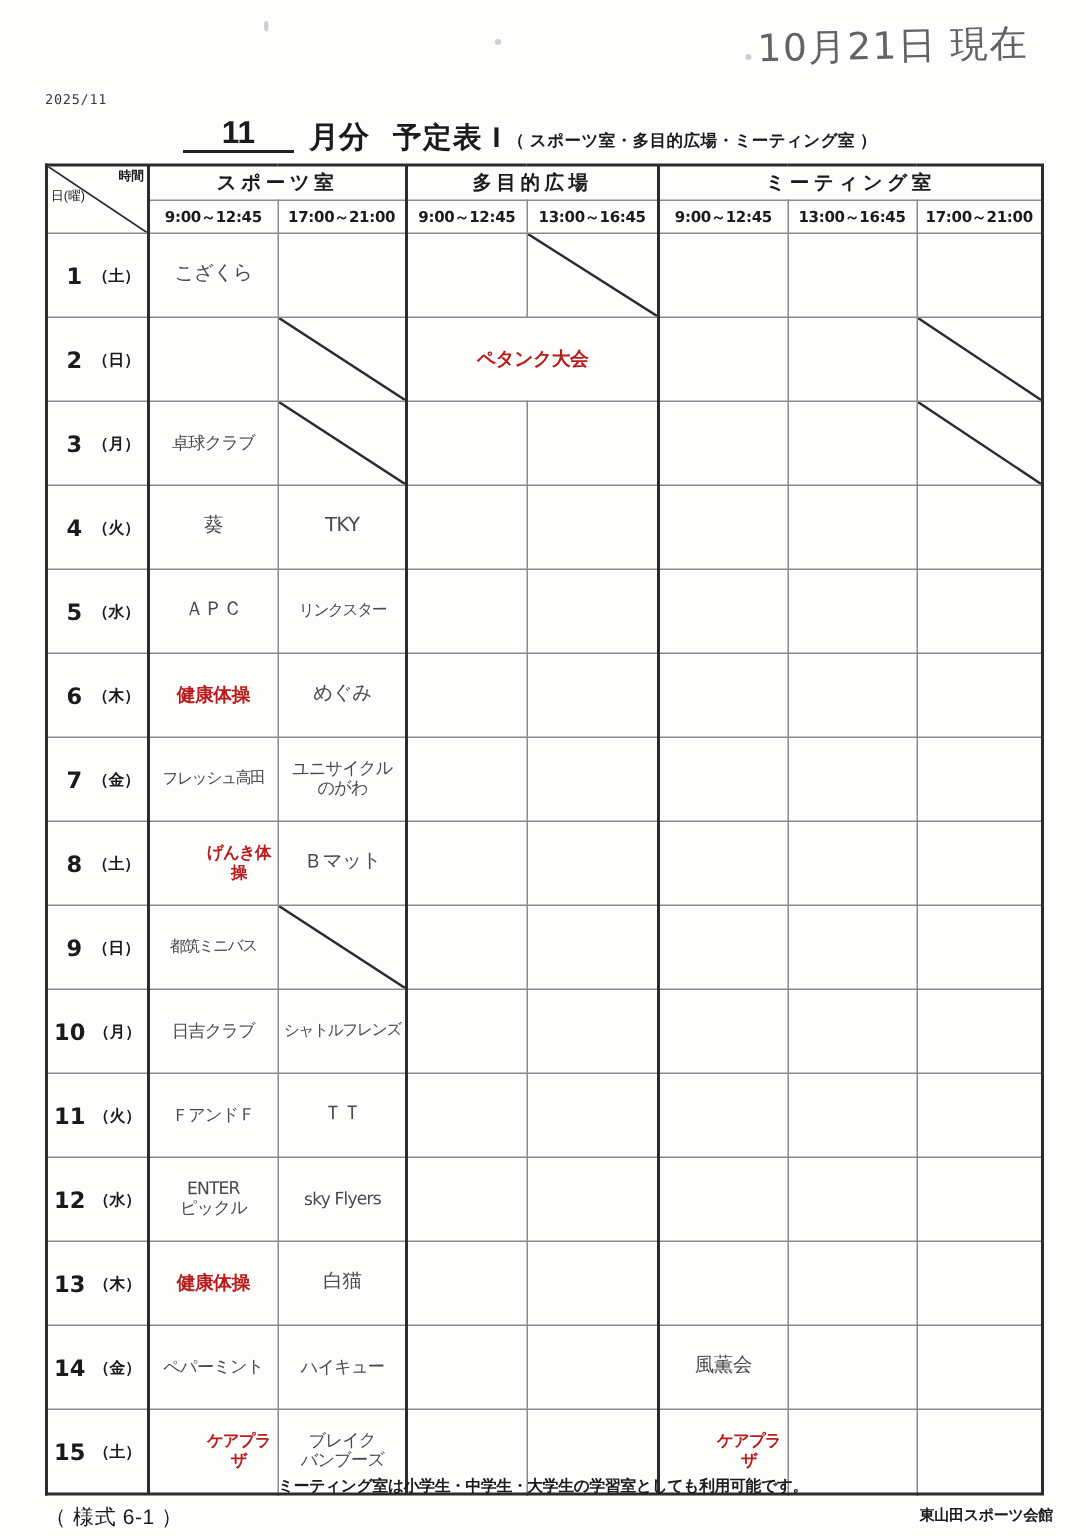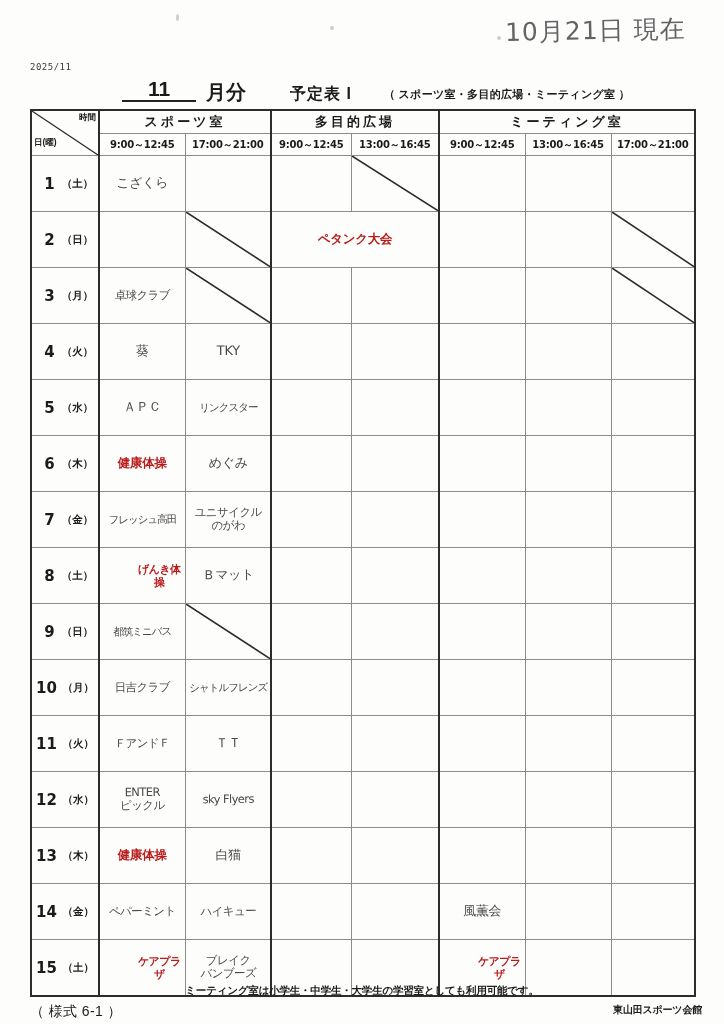--- a/index.html
+++ b/index.html
@@ -68,30 +68,30 @@
     margin-left: 92px;
     line-height: 1;
   }
   .title-gatsubun {
     font-size: 20px;
     font-weight: bold;
     margin-left: 10px;
     line-height: 1;
   }
   .title-main {
-    font-size: 16px;
-    font-weight: bold;
-    margin-left: 44px;
+    font-size: 19px;
+    font-weight: bold;
+    margin-left: 16px;
     line-height: 1;
     letter-spacing: 1px;
   }
   .title-sub {
     font-size: 11px;
     font-weight: bold;
-    margin-left: 32px;
+    margin-left: 4px;
     padding-bottom: 2px;
     line-height: 1;
     letter-spacing: .3px;
   }
 
   
   table.sched {
     position: absolute;
     left: 30px;
     top: 109px;
@@ -148,23 +148,23 @@
   .corner-time {
     position: absolute;
     right: 2px;
     top: 1px;
     font-size: 8.5px;
     font-weight: bold;
   }
   .corner-day {
     position: absolute;
     left: 2px;
-    bottom: 6px;
+    bottom: 18px;
     font-size: 8.5px;
-    font-weight: bold;
+    font-weight: normal;
   }
 
   
   td.daycell {
     height: 55px;
     font-weight: bold;
     border-right: 2px solid #2c2c2c;
   }
   .day-wrap {
     display: flex;

